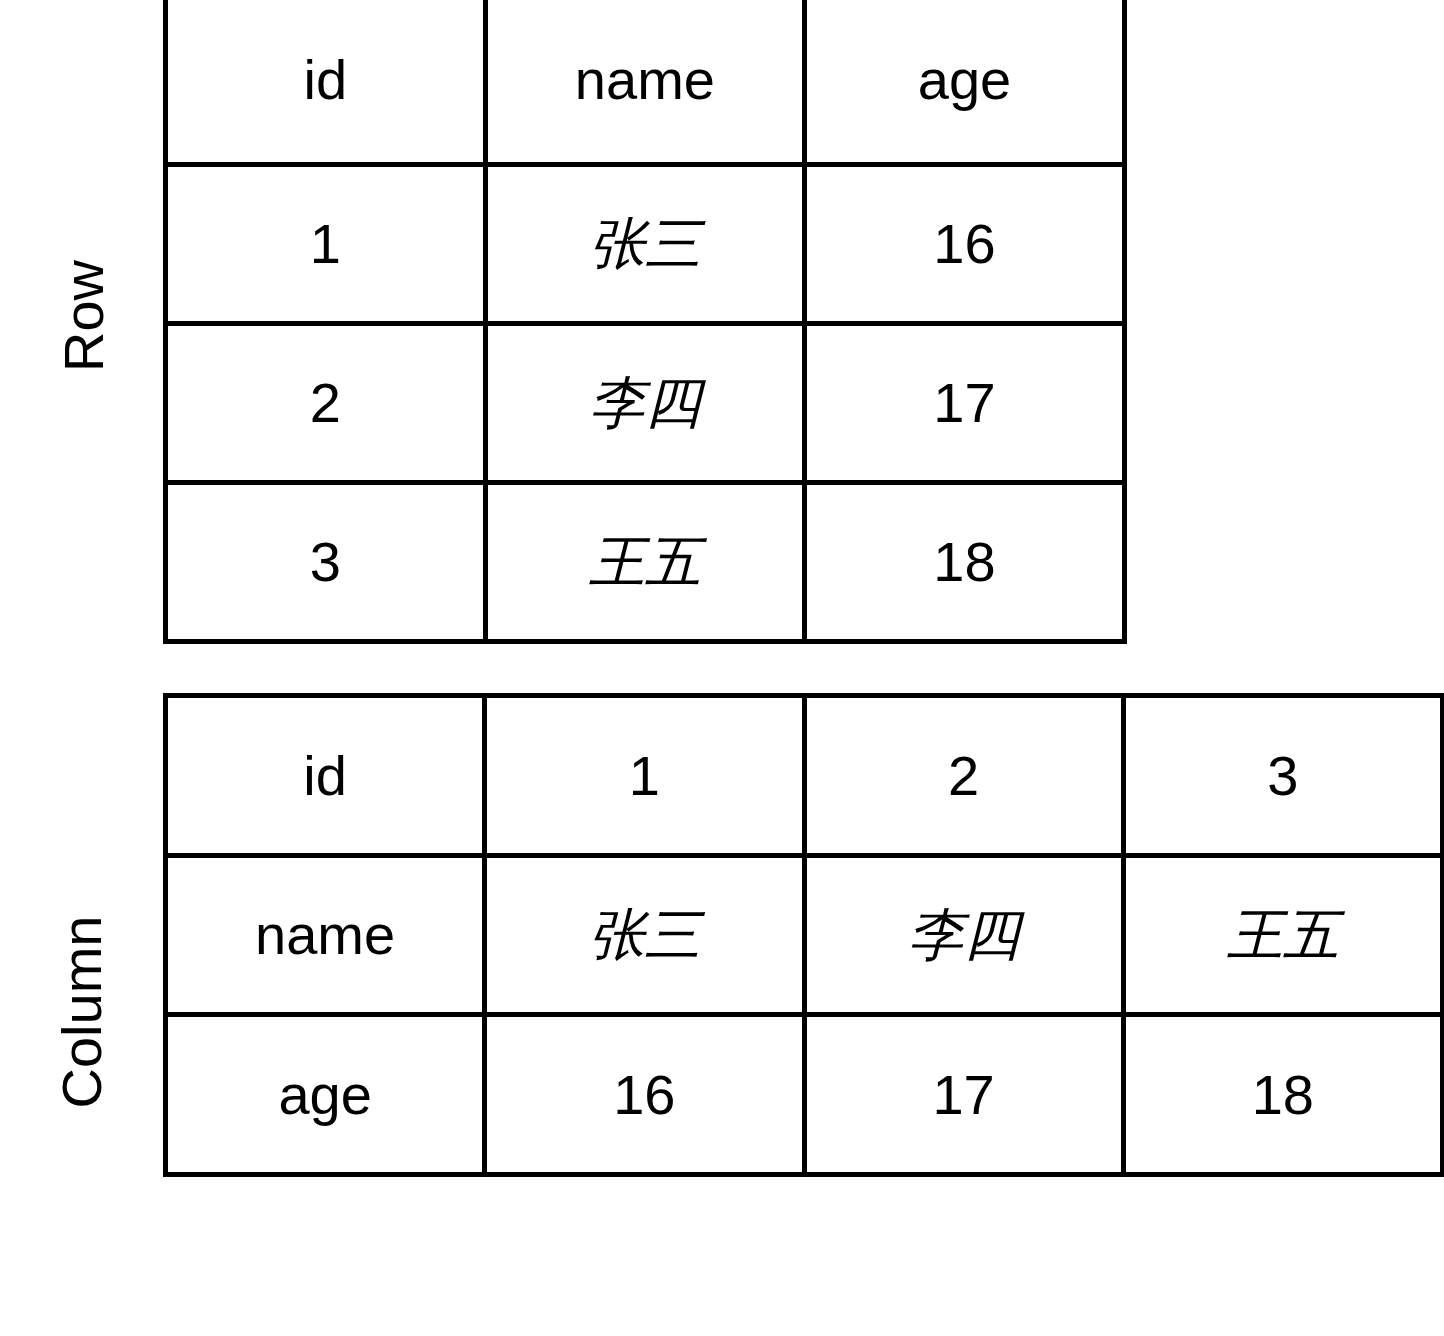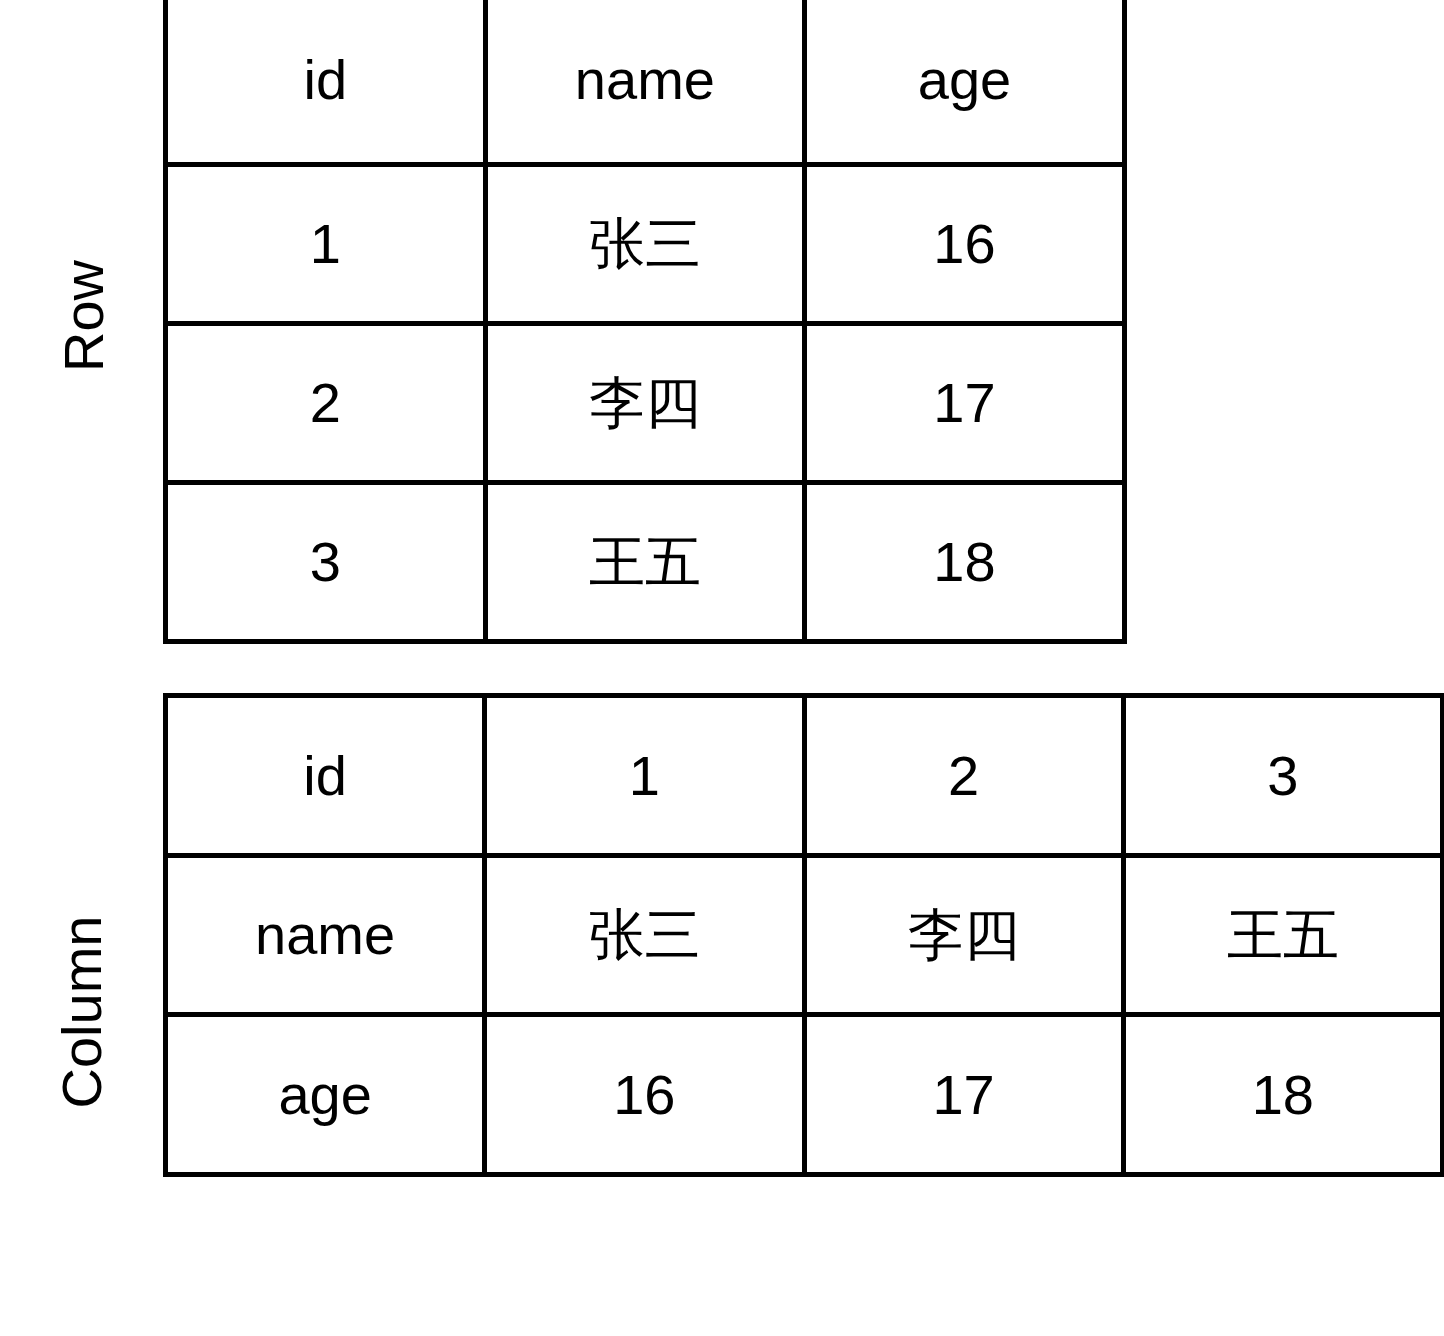--- a/index.html
+++ b/index.html
@@ -65,20 +65,21 @@
     text-align: center;
     vertical-align: middle;
     font-size: 56px;
     line-height: 1.1;
     color: #000000;
     padding: 0;
     background: #ffffff;
   }
   .tbl td.cjk {
     font-family: "DejaVu Sans", "Liberation Sans", sans-serif;
+    font-style: italic;
   }
 
   
   #row-table {
     left: 163px;
     top: -8px;
     width: 959px;
     height: 646px;
   }
   #row-table td { width: 319.6px; }

